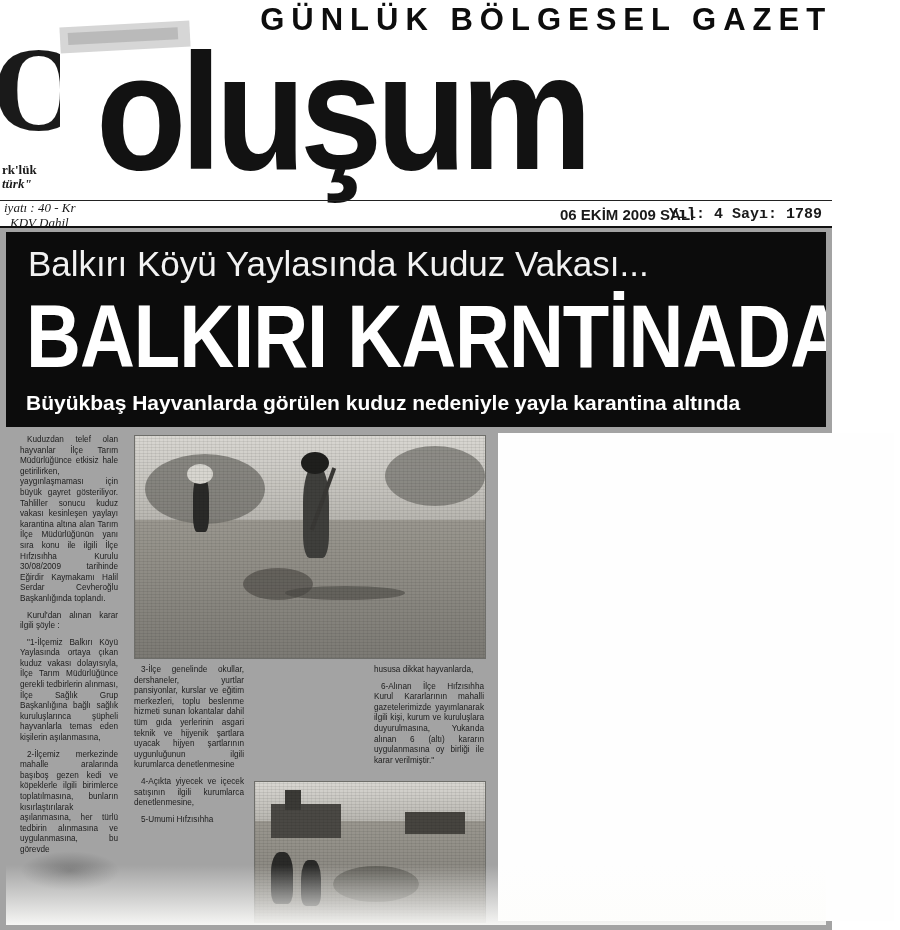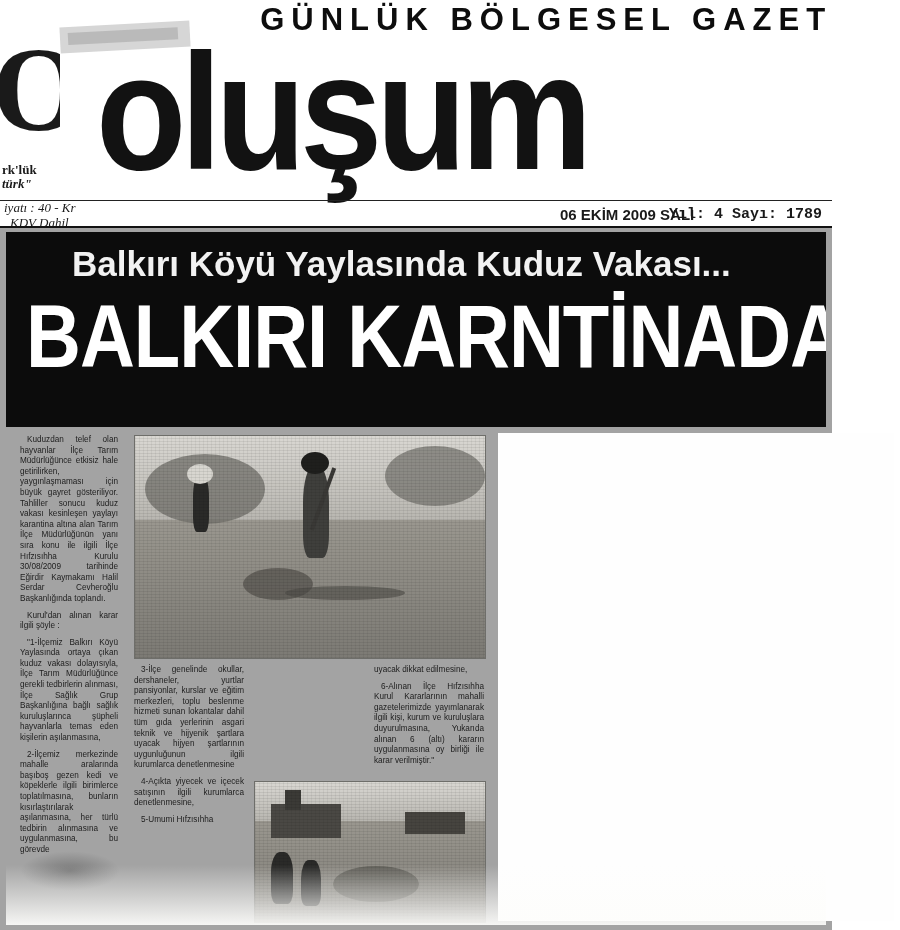--- a/index.html
+++ b/index.html
@@ -163,22 +163,21 @@
     overflow: hidden;
   }
   .head-over {
     position: absolute;
     top: 12px;
     left: 22px;
     font-family: "Liberation Sans", sans-serif;
     font-size: 35px;
     color: #f2f2f2;
     letter-spacing: 0px;
-    font-weight: bold;
-    margin-left: 44px;
+    font-weight: normal;
   }
   .head-main {
     position: absolute;
     top: 52px;
     left: 20px;
     font-family: "Liberation Sans", sans-serif;
     font-weight: bold;
     font-size: 76px;
     letter-spacing: -1px;
     color: #ffffff;
@@ -315,20 +314,21 @@
 
     <div class="rule-thin"></div>
     <div class="date-line">06 EKİM 2009 SALI</div>
     <div class="issue-line">Yıl: 4 Sayı: 1789</div>
     <div class="rule-thick"></div>
   </div>
 
   <div class="headline-block">
     <div class="head-over">Balkırı Köyü Yaylasında Kuduz Vakası...</div>
     <div class="head-main">BALKIRI KARNTİNADA</div>
+    <div class="head-sub">Büyükbaş Hayvanlarda görülen kuduz nedeniyle yayla karantina altında</div>
   </div>
 
   <div class="content">
 
     <div class="right-blank"></div>
     <div class="ghost-text">&nbsp;</div>
 
     <div class="photo" id="photo-main">
       <div class="ph-sky"></div>
       <div class="ph-ground"></div>
@@ -364,21 +364,21 @@
     </div>
 
     <div class="col" id="col2">
       <p class="ind">3-İlçe genelinde okullar, dershaneler, yurtlar pansiyonlar, kurslar ve eğitim merkezleri, toplu beslenme hizmeti sunan lokantalar dahil tüm gıda yerlerinin asgari teknik ve hijyenik şartlara uyacak hijyen şartlarının uygunluğunun ilgili kurumlarca denetlenmesine</p>
       <p class="ind">4-Açıkta yiyecek ve içecek satışının ilgili kurumlarca denetlenmesine,</p>
       <p class="ind">5-Umumi Hıfzısıhha</p>
     </div>
 
 
     <div class="col" id="col4">
-      <p>uyacak dikkat edilmesine,</p>
+      <p>hususa dikkat hayvanlarda,</p>
       <p class="ind">6-Alınan İlçe Hıfzısıhha Kurul Kararlarının mahalli gazetelerimizde yayımlanarak ilgili kişi, kurum ve kuruluşlara duyurulmasına, Yukarıda alınan 6 (altı) kararın uygulanmasına oy birliği ile karar verilmiştir."</p>
     </div>
 
     <div class="smudge"></div>
     <div class="fade-bottom"></div>
   </div>
 
 </div>
 
 </body></html>

